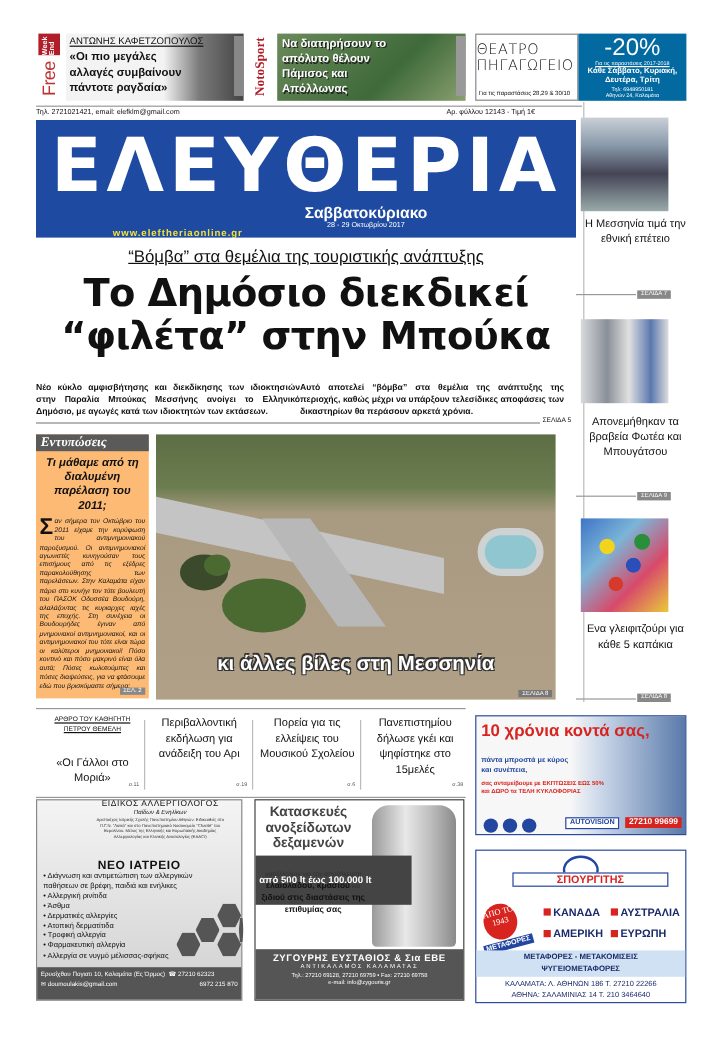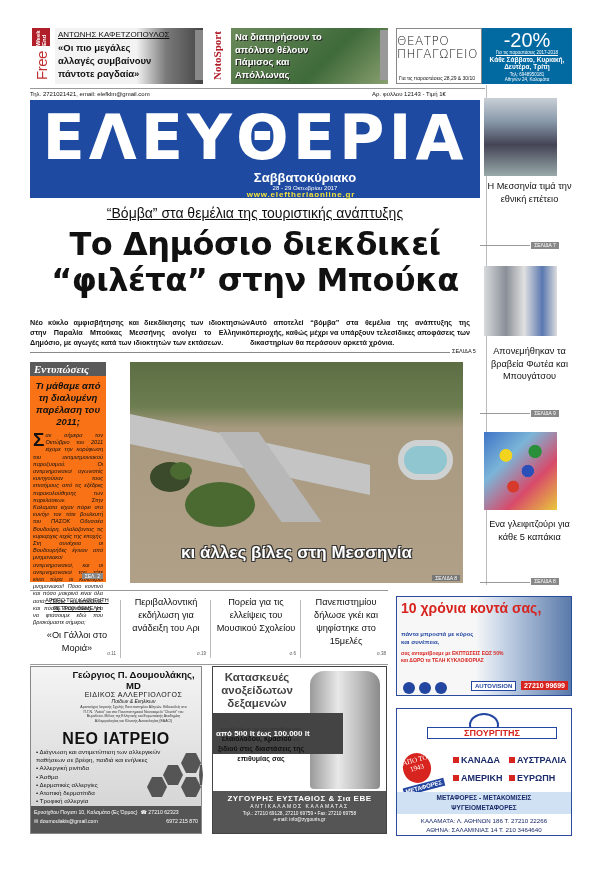--- a/index.html
+++ b/index.html
@@ -26,32 +26,32 @@
 .sale .days{font-size:6.5px;font-weight:bold;line-height:7px;margin-top:1px}
 .sale .tel{font-size:4.5px;margin-top:2px}
 
 .hrule{left:30px;top:88px;width:455px;height:1px;background:#999}
 .contact{left:30px;top:91px;font-size:6px}
 .issue{left:372px;top:91px;font-size:6px}
 .masthead{left:30px;top:100px;width:450px;height:98px;background:#1e4aa1}
 .masthead .logo{position:absolute;left:0;top:6px;width:100%;text-align:center;color:#fff;font-size:62px;font-weight:bold;letter-spacing:4px;line-height:64px;font-family:"DejaVu Sans",sans-serif}
 .masthead .sub{position:absolute;left:0;top:70px;width:100%;text-align:center;color:#fff;font-size:13px;font-weight:bold;padding-left:100px}
 .masthead .date{position:absolute;left:0;top:85px;width:100%;text-align:center;color:#fff;font-size:6px;padding-left:100px}
-.masthead .url{position:absolute;left:0;top:90px;width:100%;text-align:center;color:#f3e33a;font-size:8px;font-weight:bold;padding-left:92px;letter-spacing:.8px;line-height:9px}
+.masthead .url{position:absolute;left:0;top:90px;width:100%;color:#f3e33a;font-size:8px;font-weight:bold;padding-left:64px;letter-spacing:.8px;line-height:9px}
 .vline{left:486px;top:85px;width:1px;height:500px;background:#bbb}
 
 .kicker{left:30px;top:205px;width:450px;text-align:center;font-size:14px;text-decoration:underline}
 .headline{left:30px;top:226px;width:450px;text-align:center;font-size:32px;font-weight:bold;line-height:36px;font-family:"DejaVu Sans",sans-serif;letter-spacing:-.5px}
 .lede{top:318px;width:220px;font-size:7.2px;font-weight:bold;line-height:10px;text-align:justify}
 .lede1{left:30px}
 .lede2{left:250px}
 .rule2{left:30px;top:352px;width:420px;height:1px;background:#888}
 .page5{left:452px;top:348px;font-size:5.5px}
 
-.imp{left:30px;top:362px;width:76px;height:220px;background:#f97316}
+.imp{left:30px;top:362px;width:94px;height:220px;background:#fdba74}
 .imp .hd{background:#5a5a5a;color:#fff;font-family:"Liberation Serif",serif;font-style:italic;font-weight:bold;font-size:11px;padding:1px 4px}
 .imp .q{font-size:9.5px;font-style:italic;font-weight:bold;text-align:center;line-height:12px;margin:4px 3px}
 .imp .body{font-size:5.6px;font-style:italic;line-height:7.2px;padding:0 3px;text-align:justify}
 .imp .body b{float:left;font-size:19px;line-height:16px;margin-right:1px;font-style:normal}
 .imp .pg{position:absolute;right:3px;bottom:3px;background:#888;color:#fff;font-size:5px;padding:0 3px}
 .photo{left:130px;top:362px;width:333px;height:221px;background:linear-gradient(#5d6e45 0%,#6c7d50 20%,#a89a80 30%,#b0a088 100%);overflow:hidden}
 .photo .band{position:absolute;left:0;top:52px;width:240px;height:30px;background:#c4c4c4;transform:skewY(12deg);transform-origin:left}
 .photo .band2{position:absolute;left:120px;top:70px;width:40px;height:90px;background:#b8b8b8;transform:skewX(35deg)}
 .photo .pool{position:absolute;left:268px;top:78px;width:55px;height:40px;background:#8fc6cf;border-radius:30px;border:6px solid #cfd2d2}
 .photo .tree{position:absolute;border-radius:50%;background:#4b6a32}
@@ -75,21 +75,21 @@
 .ad-auto .s1{position:absolute;left:4px;top:33px;color:#2346a0;font-size:6px;font-weight:bold;line-height:8px}
 .ad-auto .s2{position:absolute;left:4px;top:53px;color:#d8241f;font-size:5px;font-weight:bold;line-height:7px;width:110px}
 .ad-auto .logo{position:absolute;left:74px;top:84px;background:#fff;border:1px solid #2346a0;color:#2346a0;font-size:6px;font-weight:bold;padding:1px 3px}
 .ad-auto .ph{position:absolute;right:3px;top:84px;background:#d8241f;color:#fff;font-size:7px;font-weight:bold;padding:1px 3px}
 .ad-auto .ic{position:absolute;top:85px;width:12px;height:12px;border-radius:50%;background:#2346a0}
 .ad-doc{left:30px;top:666px;width:172px;height:168px;background:linear-gradient(#f4f4f4,#d0d0d0);border:1px solid #888}
 .ad-doc .n{text-align:center;font-size:9.5px;font-weight:bold;margin-top:2px;padding-left:35px}
 .ad-doc .t{text-align:center;font-size:7px;letter-spacing:.5px;padding-left:35px}
 .ad-doc .s{text-align:center;font-size:5px;font-style:italic;padding-left:35px}
 .ad-doc .fine{text-align:center;font-size:3.5px;line-height:4.5px;padding:1px 10px 1px 45px;color:#333}
-.ad-doc .new{text-align:center;font-size:16px;font-weight:bold;letter-spacing:.5px;margin-top:6px}
+.ad-doc .new{text-align:center;font-size:10px;font-weight:bold;letter-spacing:.5px;margin-top:16px}
 .ad-doc ul{list-style:none;font-size:6.2px;line-height:8.2px;padding-left:5px}
 .ad-doc ul li:before{content:"• "}
 .ad-doc .foot{position:absolute;left:0;bottom:0;width:100%;height:27px;background:#555;color:#fff;font-size:5.2px;line-height:9px;padding:2px 3px}
 .ad-doc .hex{position:absolute;width:20px;height:20px;background:#555;clip-path:polygon(25% 0,75% 0,100% 50%,75% 100%,25% 100%,0 50%)}
 .ad-tank{left:212px;top:666px;width:175px;height:168px;background:#fff;border:1px solid #444}
 .ad-tank .h{position:absolute;left:4px;top:4px;width:80px;text-align:center;color:#444;font-size:11.5px;font-weight:bold;line-height:13px}
 .ad-tank .band{position:absolute;left:0;top:46px;width:130px;background:#444;color:#fff;font-size:8px;font-weight:bold;padding:16px 3px}
 .ad-tank .p{position:absolute;left:4px;top:58px;width:88px;text-align:center;font-size:5.5px;line-height:9px;color:#333}
 .ad-tank .p b{font-size:7px;color:#111}
 .ad-tank .tank{position:absolute;right:6px;top:4px;width:70px;height:118px;background:linear-gradient(90deg,#9a9a9a,#e8e8e8 40%,#bdbdbd 70%,#8a8a8a);border-radius:14px 14px 4px 4px}
@@ -218,21 +218,20 @@
   <div class="s1" style="width:80px">πάντα μπροστά με κύρος και συνέπεια,</div>
   <div class="s2">σας ανταμείβουμε με ΕΚΠΤΩΣΕΙΣ ΕΩΣ 50% και ΔΩΡΟ τα ΤΕΛΗ ΚΥΚΛΟΦΟΡΙΑΣ</div>
   <div class="ic" style="left:6px"></div>
   <div class="ic" style="left:22px"></div>
   <div class="ic" style="left:38px"></div>
   <div class="logo">AUTOVISION</div>
   <div class="ph">27210 99699</div>
 </div>
 
 <div class="abs ad-doc">
-  <div class="n">Γεώργιος Π. Δουμουλάκης, MD</div>
   <div class="t">ΕΙΔΙΚΟΣ ΑΛΛΕΡΓΙΟΛΟΓΟΣ</div>
   <div class="s">Παίδων &amp; Ενηλίκων</div>
   <div class="fine">Αριστούχος Ιατρικής Σχολής Πανεπιστημίου Αθηνών. Ειδικευθείς στο Π.Γ.Ν. "Λαϊκό" και στο Πανεπιστημιακό Νοσοκομείο "Charité" του Βερολίνου. Μέλος της Ελληνικής και Ευρωπαϊκής Ακαδημίας Αλλεργιολογίας και Κλινικής Ανοσολογίας (EAACI)</div>
   <div class="new">ΝΕΟ ΙΑΤΡΕΙΟ</div>
   <ul>
     <li style="width:130px">Διάγνωση και αντιμετώπιση των αλλεργικών παθήσεων σε βρέφη, παιδιά και ενήλικες</li>
     <li>Αλλεργική ρινίτιδα</li>
     <li>Άσθμα</li>
     <li>Δερματικές αλλεργίες</li>
     <li>Ατοπική δερματίτιδα</li>

